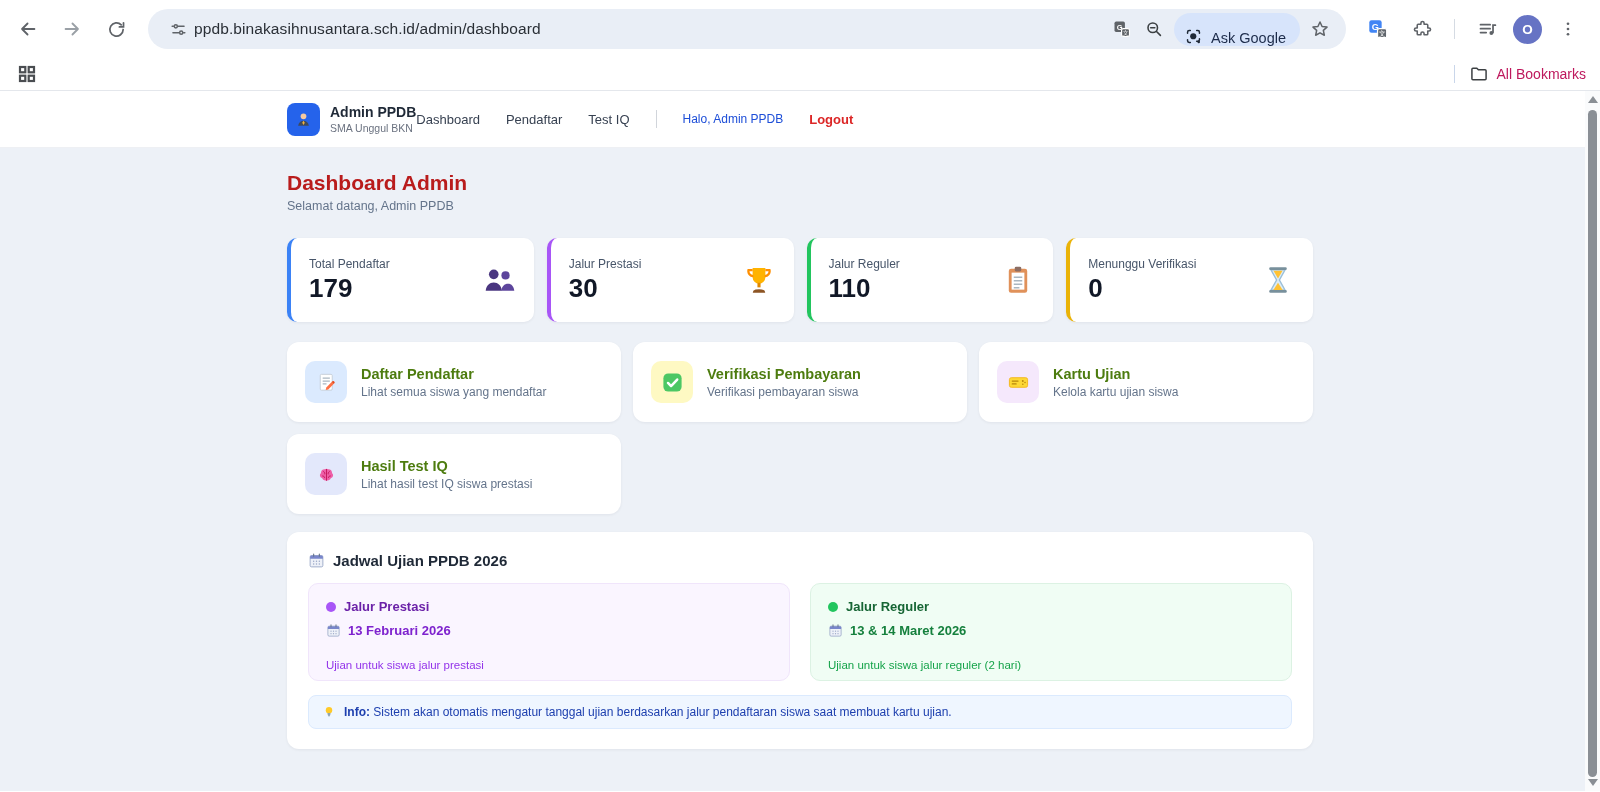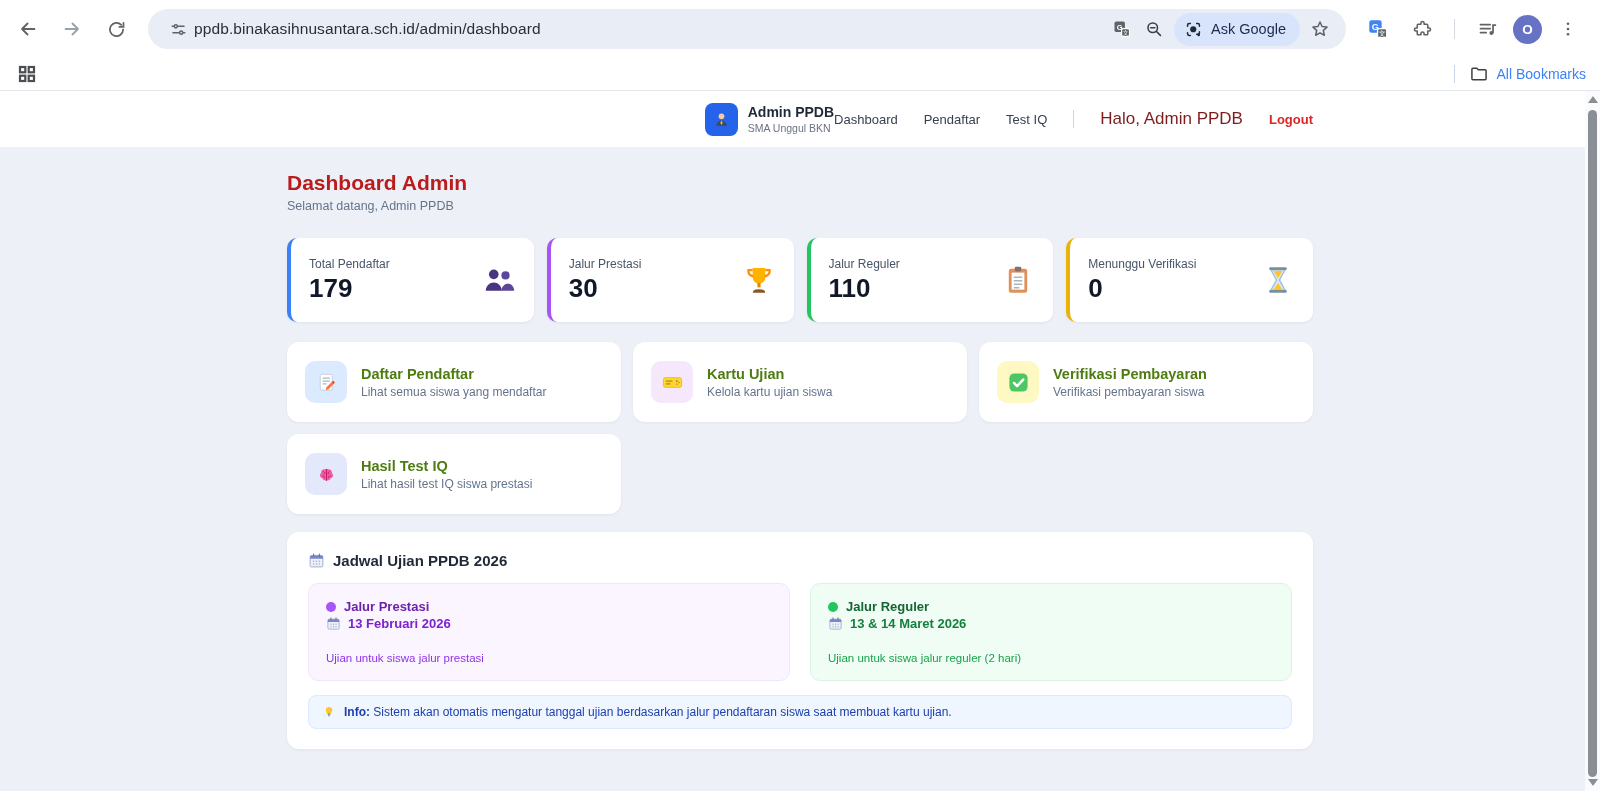--- a/index.html
+++ b/index.html
@@ -5,44 +5,44 @@
   * { margin:0; padding:0; box-sizing:border-box; }
   html,body { width:1600px; height:792px; overflow:hidden; }
   body { font-family:"Liberation Sans", sans-serif; background:#fff; }
 
   
   .toolbar { height:58px; background:#fff; display:flex; align-items:center; padding:0 14px 0 10px; gap:8px; }
   .tbtn { width:36px; height:36px; border-radius:50%; display:flex; align-items:center; justify-content:center; flex:none; cursor:pointer; }
   .urlbar { flex:1; height:40px; background:#e9eef6; border-radius:20px; display:flex; align-items:center; padding:0 10px 0 14px; margin:0 6px; min-width:0; }
   .url-text { flex:1; font-size:15.5px; color:#2a2f36; letter-spacing:.1px; white-space:nowrap; overflow:hidden; }
   .urlbar .tbtn { width:32px; height:32px; }
-  .ask-pill { display:flex; align-items:center; gap:8px; background:#d7e4fb; border-radius:17px; height:33px; padding:0 14px 0 10px; margin:0 4px; cursor:pointer; flex:none; }
+  .ask-pill { display:flex; align-items:flex-end; gap:8px; background:#d7e4fb; border-radius:17px; height:33px; padding:0 14px 0 10px; margin:0 4px; cursor:pointer; flex:none; }
   .ask-pill span { font-size:14.5px; color:#1c2b4a; font-weight:500; white-space:nowrap; }
   .chrome-sep { width:1px; height:20px; background:#d5dbe3; margin:0 6px; flex:none; }
   .avatar { width:29px; height:29px; border-radius:50%; background:#6673c4; color:#fff; font-size:13.5px; font-weight:600; display:flex; align-items:center; justify-content:center; flex:none; cursor:pointer; }
 
   .bookmarks { height:33px; background:#fff; border-bottom:1px solid #e4e7ec; display:flex; align-items:center; padding:0 14px 0 12px; }
   .bm-right { margin-left:auto; display:flex; align-items:center; gap:10px; }
   .bm-sep { width:1px; height:18px; background:#c9d6ea; margin-right:4px; }
-  .bm-label { font-size:14px; color:#3b82f6; cursor:pointer; display:flex; align-items:center; gap:8px; }
+  .bm-label { font-size:14px; color:#be185d; cursor:pointer; display:flex; align-items:center; gap:8px; }
 
   
   .viewport { position:relative; height:700px; background:#edf1f7; overflow:hidden; }
 
   .site-header { background:#fff; height:57px; border-bottom:1px solid #eef0f4; }
   .container { width:1026px; margin:0 auto; }
-  .site-header .container { height:100%; display:flex; align-items:center; justify-content:flex-end; }
+  .site-header .container { height:100%; display:flex; align-items:center; justify-content:flex-start; }
   .brand { display:flex; align-items:center; gap:10px; }
   .brand-logo { width:33px; height:33px; border-radius:8px; background:#2563eb; display:flex; align-items:center; justify-content:center; }
   .brand-title { font-size:14px; font-weight:700; color:#1f2937; line-height:1.25; }
   .brand-sub { font-size:10.5px; color:#6b7280; }
   .nav { display:flex; align-items:center; gap:26px; }
   .nav a { font-size:13px; color:#374151; text-decoration:none; cursor:pointer; }
   .nav-sep { width:1px; height:18px; background:#d1d5db; }
-  .greeting { font-size:17px; color:#7f1d1d; }
+  .greeting { font-size:12px; color:#1d4ed8; }
   .logout { font-size:13px; color:#dc2626; font-weight:600; cursor:pointer; }
 
   .page-title { margin-top:23px; font-size:21px; font-weight:800; color:#b91c1c; }
   .page-sub { margin-top:4px; font-size:12.5px; color:#64748b; }
 
   .stats { margin-top:25px; display:grid; grid-template-columns:repeat(4,1fr); gap:13px; }
   .stat-card { background:#fff; border-radius:10px; border-left:4px solid #ccc; height:84px; padding:15px 18px 15px 18px; display:flex; align-items:center; justify-content:space-between; box-shadow:0 1px 3px rgba(15,23,42,.06); }
   .stat-label { font-size:12px; color:#475569; }
   .stat-value { margin-top:3px; font-size:26px; font-weight:800; color:#111827; line-height:1.1; }
   .stat-icon { width:34px; height:34px; flex:none; }
@@ -56,21 +56,21 @@
   .schedule { margin-top:18px; background:#fff; border-radius:12px; padding:20px 21px; box-shadow:0 1px 3px rgba(15,23,42,.06); }
   .sched-heading { display:flex; align-items:center; gap:8px; font-size:15px; font-weight:700; color:#1f2937; }
   .tracks { margin-top:14px; display:grid; grid-template-columns:1fr 1fr; gap:20px; }
   .track { border-radius:10px; padding:15px 17px; height:98px; border:1px solid transparent; }
   .track.prestasi { background:#faf5ff; border-color:#f0e5fb; }
   .track.reguler { background:#f0fdf4; border-color:#dcf2e3; }
   .track-name { display:flex; align-items:center; gap:8px; font-size:13px; font-weight:700; }
   .track.prestasi .track-name { color:#6b21a8; }
   .track.reguler .track-name { color:#166534; }
   .dot { width:10px; height:10px; border-radius:50%; }
-  .track-date { margin-top:2px; display:flex; align-items:center; gap:7px; font-size:13px; font-weight:700; }
+  .track-date { margin-top:9px; display:flex; align-items:center; gap:7px; font-size:13px; font-weight:700; }
   .track.prestasi .track-date { color:#7e22ce; }
   .track.reguler .track-date { color:#15803d; }
   .track-desc { margin-top:21px; font-size:11.5px; }
   .track.prestasi .track-desc { color:#9333ea; }
   .track.reguler .track-desc { color:#16a34a; }
 
   .info-bar { margin-top:14px; background:#eff6ff; border:1px solid #dbeafe; border-radius:8px; padding:9px 13px; display:flex; align-items:center; gap:8px; font-size:12px; color:#1e40af; }
   .info-bar b { font-weight:700; }
 
   
@@ -307,46 +307,46 @@
               <path d="M11.8 17.2l5.6-5.6 2 2-5.6 5.6-2.6.6z" fill="#ff7043"></path>
               <path d="M17.4 11.6l2 2 .8-.8a1.1 1.1 0 0 0 0-1.6l-.4-.4a1.1 1.1 0 0 0-1.6 0z" fill="#e64a19"></path>
             </svg>
         </div>
         <div>
           <div class="action-title">Daftar Pendaftar</div>
           <div class="action-desc">Lihat semua siswa yang mendaftar</div>
         </div>
       </div>
       <div class="action-card">
+        <div class="action-icon" style="background: rgb(254, 249, 195);">
+          <svg width="23" height="23" viewBox="0 0 24 24">
+              <rect x="2.5" y="2.5" width="19" height="19" rx="5" fill="#4cc764"></rect>
+              <path d="M7.3 12.5l3.2 3.2 6.4-6.8" fill="none" stroke="#fff" stroke-width="2.6" stroke-linecap="round" stroke-linejoin="round"></path>
+            </svg>
+        </div>
+        <div>
+          <div class="action-title">Verifikasi Pembayaran</div>
+          <div class="action-desc">Verifikasi pembayaran siswa</div>
+        </div>
+      </div>
+      <div class="action-card">
         <div class="action-icon" style="background: rgb(245, 232, 252);">
           <svg width="23" height="23" viewBox="0 0 24 24">
               <rect x="2.5" y="7" width="19" height="10" rx="2" fill="#fdd835" stroke="#f3b71c" stroke-width="1"></rect>
               <g stroke="#b8860b" stroke-width="1.3" stroke-linecap="round">
                 <path d="M5.5 10.5h6M5.5 13.5h4"></path>
               </g>
               <circle cx="16.5" cy="10.5" r="1" fill="#b8860b"></circle>
               <circle cx="18.8" cy="12" r=".8" fill="#b8860b"></circle>
               <circle cx="16.5" cy="13.8" r=".8" fill="#b8860b"></circle>
             </svg>
         </div>
         <div>
           <div class="action-title">Kartu Ujian</div>
           <div class="action-desc">Kelola kartu ujian siswa</div>
-        </div>
-      </div>
-      <div class="action-card">
-        <div class="action-icon" style="background: rgb(254, 249, 195);">
-          <svg width="23" height="23" viewBox="0 0 24 24">
-              <rect x="2.5" y="2.5" width="19" height="19" rx="5" fill="#4cc764"></rect>
-              <path d="M7.3 12.5l3.2 3.2 6.4-6.8" fill="none" stroke="#fff" stroke-width="2.6" stroke-linecap="round" stroke-linejoin="round"></path>
-            </svg>
-        </div>
-        <div>
-          <div class="action-title">Verifikasi Pembayaran</div>
-          <div class="action-desc">Verifikasi pembayaran siswa</div>
         </div>
       </div>
       <div class="action-card">
         <div class="action-icon" style="background: rgb(227, 232, 251);">
           <svg width="23" height="23" viewBox="0 0 24 24">
               <path d="M6.2 10.8a4.2 4.2 0 0 1 4-4.3 4 4 0 0 1 3.6 0 4.2 4.2 0 0 1 4 4.3c.8.6 1.2 1.5 1 2.5-.2 1.2-1 2-2.2 2.3-.5 1.6-1.9 2.6-3.6 2.6h-2c-1.7 0-3.1-1-3.6-2.6-1.2-.3-2-1.1-2.2-2.3-.2-1 .2-1.9 1-2.5z" fill="#ee5fa7"></path>
               <g stroke="#c2185b" stroke-width="1" fill="none" stroke-linecap="round">
                 <path d="M12 6.7v11.4M9 9c1 .5 1.4 1.3 1.2 2.4M15 9c-1 .5-1.4 1.3-1.2 2.4M8 13.5c1.1 0 1.8.6 2 1.6M16 13.5c-1.1 0-1.8.6-2 1.6"></path>
               </g>
             </svg>

